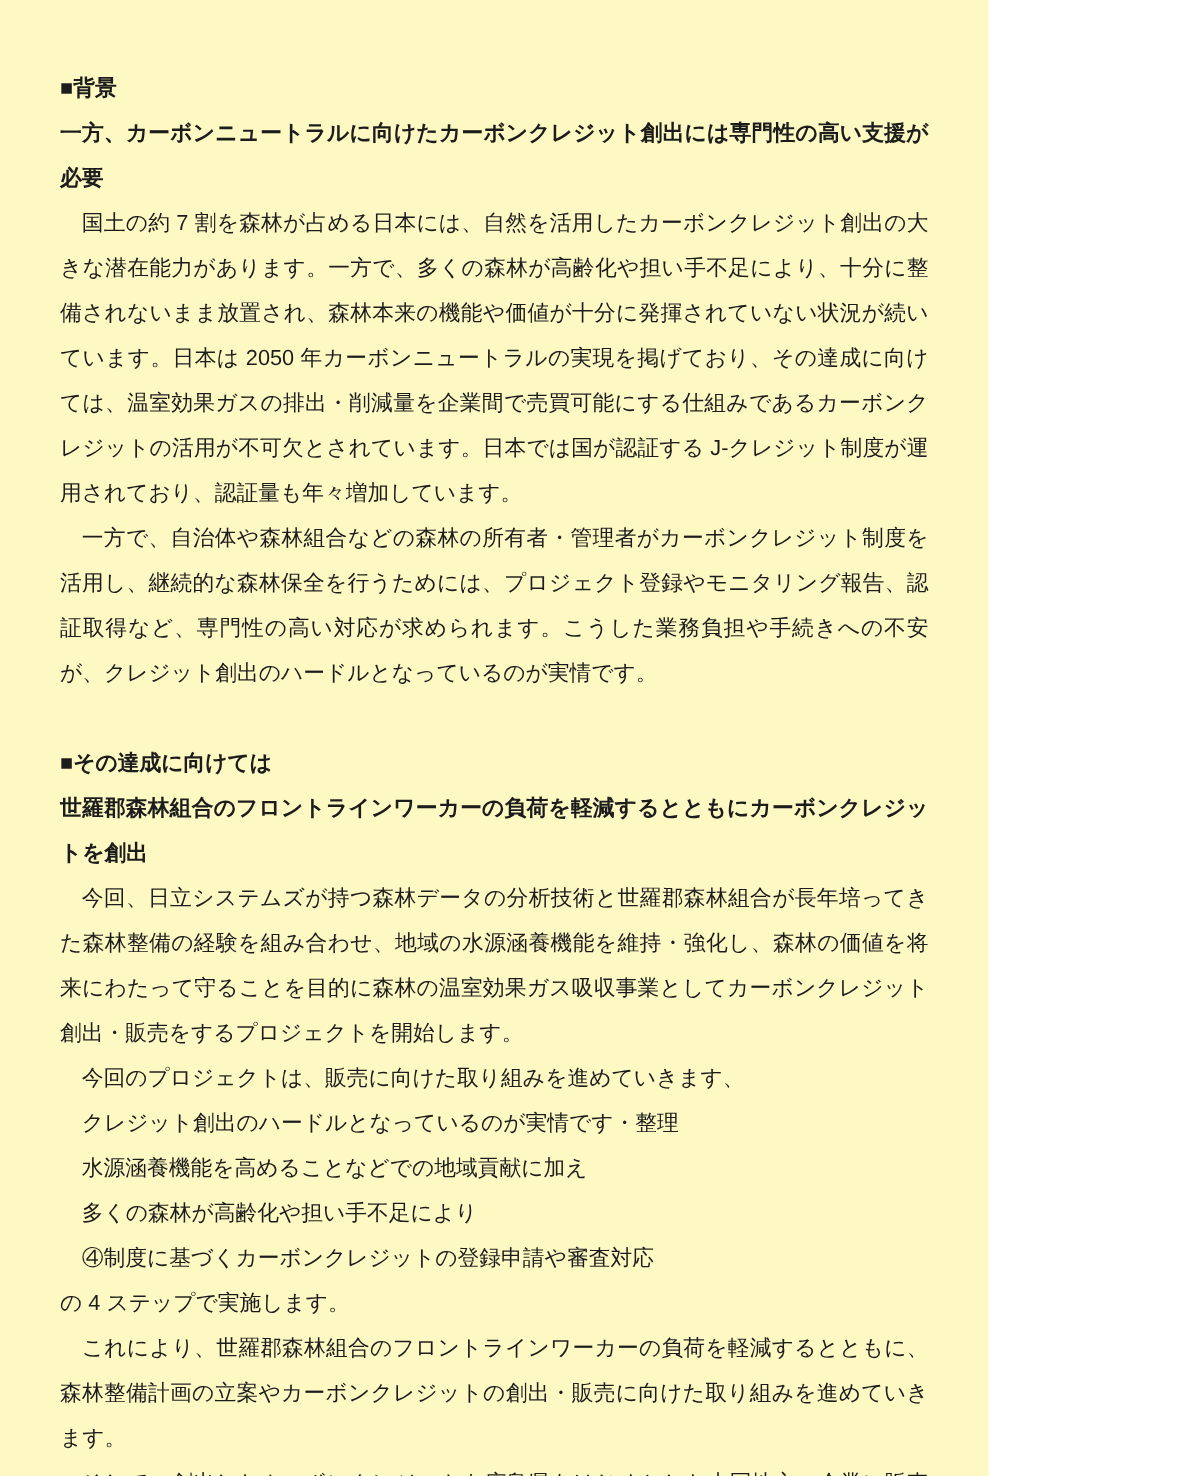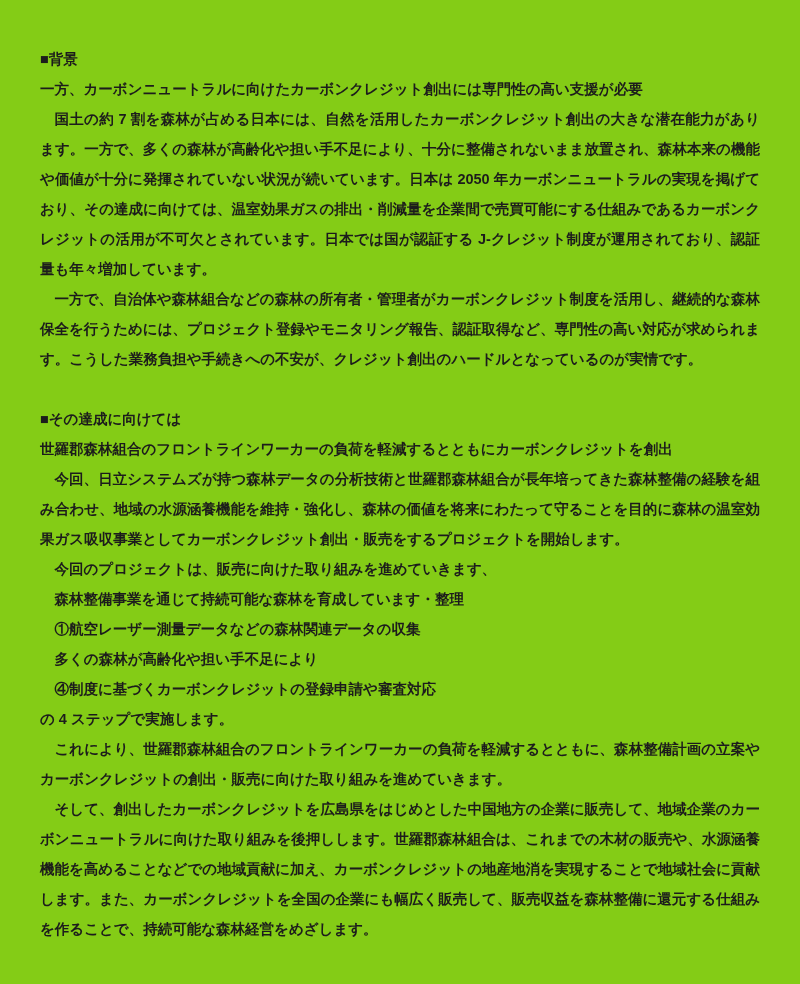--- a/index.html
+++ b/index.html
@@ -2,23 +2,23 @@
 <html lang="ja"><head>
 <meta charset="utf-8">
 <style>
   html, body {
     margin: 0;
     padding: 0;
     background: #ffffff;
   }
   .page {
     position: relative;
-    width: 800px;
+    width: 659px;
     height: 984px;
-    background: #84cc16;
+    background: #fef9c3;
     overflow: hidden;
     font-family: "Liberation Sans", sans-serif;
     color: #1c1c1c;
   }
   .doc {
     padding: 44px 40px 30px 40px;
     font-size: 14.5px;
     line-height: 30px;
   }
   .doc p, .doc h2 {
@@ -28,21 +28,21 @@
     line-height: 30px;
     text-align: justify;
   }
   .sec-heading {
     font-weight: 700;
   }
   .subhead {
     font-weight: 700;
   }
   .body {
-    font-weight: 700;
+    font-weight: 400;
   }
   .indent {
     text-indent: 1em;
   }
   .step {
     text-indent: 1em;
   }
   .sec2 {
     margin-top: 30px;
   }
@@ -58,22 +58,22 @@
       <p class="subhead">一方、カーボンニュートラルに向けたカーボンクレジット創出には専門性の高い支援が必要</p>
       <p class="body indent">国土の約 7 割を森林が占める日本には、自然を活用したカーボンクレジット創出の大きな潜在能力があります。一方で、多くの森林が高齢化や担い手不足により、十分に整備されないまま放置され、森林本来の機能や価値が十分に発揮されていない状況が続いています。日本は 2050 年カーボンニュートラルの実現を掲げており、その達成に向けては、温室効果ガスの排出・削減量を企業間で売買可能にする仕組みであるカーボンクレジットの活用が不可欠とされています。日本では国が認証する J-クレジット制度が運用されており、認証量も年々増加しています。</p>
       <p class="body indent">一方で、自治体や森林組合などの森林の所有者・管理者がカーボンクレジット制度を活用し、継続的な森林保全を行うためには、プロジェクト登録やモニタリング報告、認証取得など、専門性の高い対応が求められます。こうした業務負担や手続きへの不安が、クレジット創出のハードルとなっているのが実情です。</p>
     </section>
 
     <section class="sec2">
       <h2 class="sec-heading">■その達成に向けては</h2>
       <p class="subhead">世羅郡森林組合のフロントラインワーカーの負荷を軽減するとともにカーボンクレジットを創出</p>
       <p class="body indent">今回、日立システムズが持つ森林データの分析技術と世羅郡森林組合が長年培ってきた森林整備の経験を組み合わせ、地域の水源涵養機能を維持・強化し、森林の価値を将来にわたって守ることを目的に森林の温室効果ガス吸収事業としてカーボンクレジット創出・販売をするプロジェクトを開始します。</p>
       <p class="body indent">今回のプロジェクトは、販売に向けた取り組みを進めていきます、</p>
-      <p class="body step">森林整備事業を通じて持続可能な森林を育成しています・整理</p>
-      <p class="body step">①航空レーザー測量データなどの森林関連データの収集</p>
+      <p class="body step">クレジット創出のハードルとなっているのが実情です・整理</p>
+      <p class="body step">水源涵養機能を高めることなどでの地域貢献に加え</p>
       <p class="body step">多くの森林が高齢化や担い手不足により</p>
       <p class="body step">④制度に基づくカーボンクレジットの登録申請や審査対応</p>
       <p class="body">の 4 ステップで実施します。</p>
       <p class="body indent">これにより、世羅郡森林組合のフロントラインワーカーの負荷を軽減するとともに、森林整備計画の立案やカーボンクレジットの創出・販売に向けた取り組みを進めていきます。</p>
       <p class="body indent">そして、創出したカーボンクレジットを広島県をはじめとした中国地方の企業に販売して、地域企業のカーボンニュートラルに向けた取り組みを後押しします。世羅郡森林組合は、これまでの木材の販売や、水源涵養機能を高めることなどでの地域貢献に加え、カーボンクレジットの地産地消を実現することで地域社会に貢献します。また、カーボンクレジットを全国の企業にも幅広く販売して、販売収益を森林整備に還元する仕組みを作ることで、持続可能な森林経営をめざします。</p>
     </section>
 
   </article>
 </div>
 

